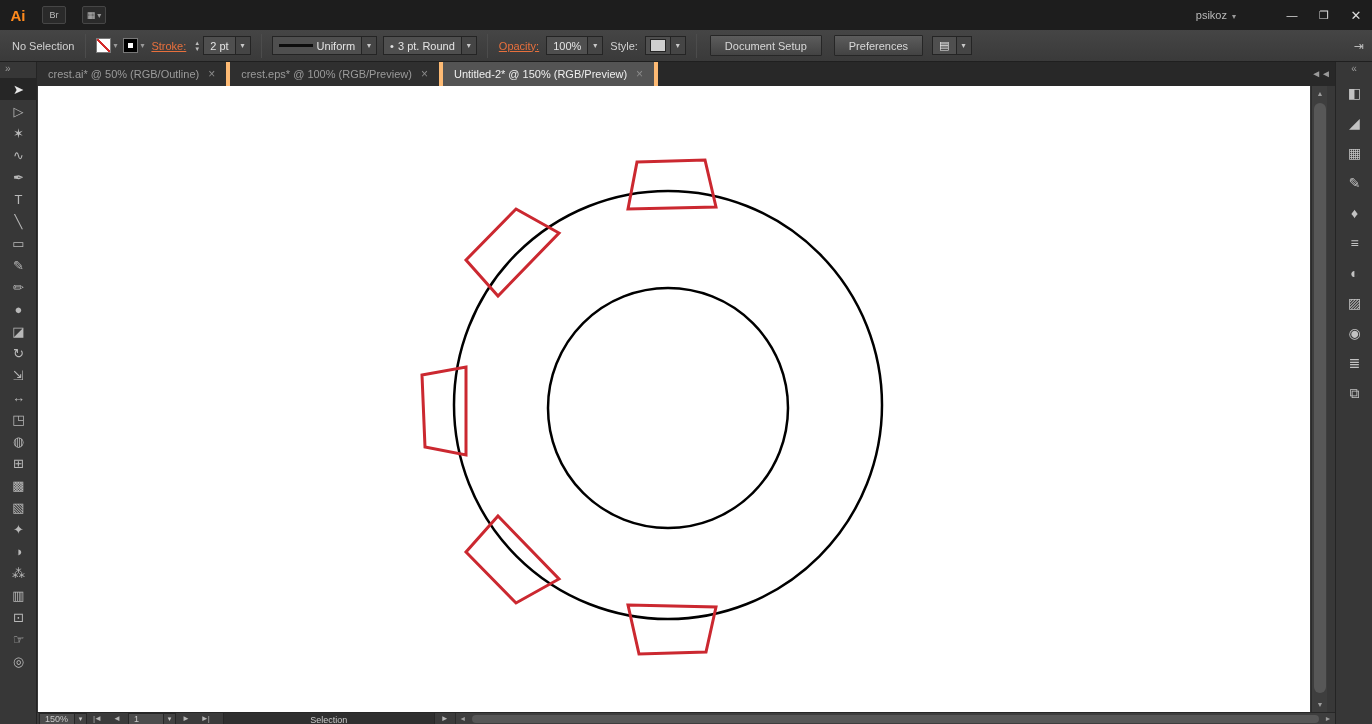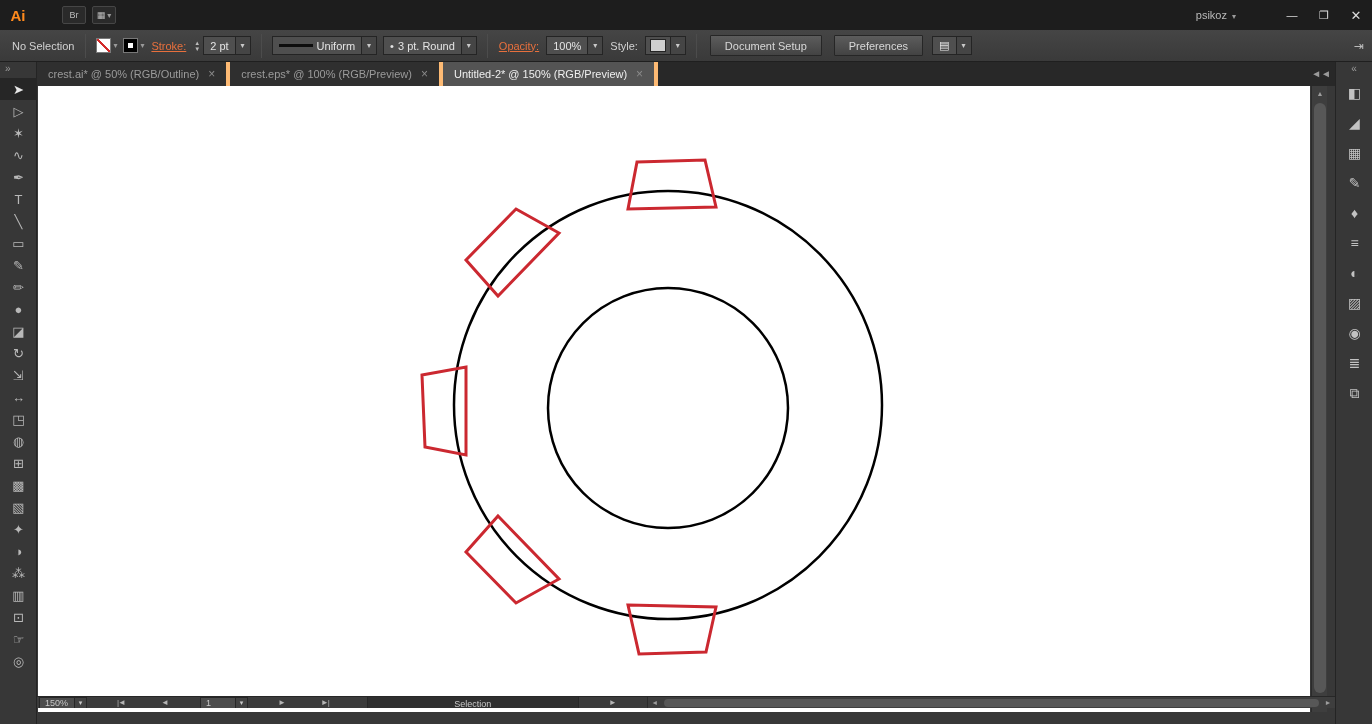--- a/index.html
+++ b/index.html
@@ -5,21 +5,21 @@
   * { margin:0; padding:0; box-sizing:border-box; }
   body { font-family: "Liberation Sans", "DejaVu Sans", sans-serif; background:#222; }
   #app { position:relative; width:1372px; height:724px; background:#383838; overflow:hidden; }
 
   
   .titlebar { position:absolute; left:0; top:0; width:100%; height:30px; background:#1d1d1d;
     display:flex; align-items:center; }
   .logo { width:36px; text-align:center; color:#ff8a1d; font-weight:bold; font-size:15px; }
   .menus { display:flex; align-items:center; }
   .menu-item { padding:0 9px; font-size:12px; color:#c6c6c6; cursor:default; line-height:30px; }
-  .tb-icons { display:flex; align-items:flex-start; margin-left:26px; gap:6px; }
+  .tb-icons { display:flex; align-items:flex-start; margin-left:6px; gap:16px; }
   .tb-btn { display:inline-flex; align-items:center; justify-content:center; min-width:24px; height:18px;
     background:#2a2a2a; border:1px solid #464646; border-radius:2px; color:#bdbdbd; font-size:9px; padding:0 3px; gap:2px;}
   .tb-right { margin-left:auto; display:flex; align-items:center; }
   .user { font-size:11px; color:#b9b9b9; margin-right:40px; display:flex; gap:5px; align-items:flex-end;}
   .dd { font-size:8px; color:#9a9a9a; }
   .winbtn { width:32px; height:22px; display:flex; align-items:center; justify-content:center;
     color:#dcdcdc; font-size:11px; }
   .winbtn.close { font-size:13px; }
 
   
@@ -74,22 +74,22 @@
   .canvas { position:absolute; left:38px; top:86px; width:1272px; height:626px; background:#ffffff; }
   .canvas svg { display:block; }
   .vscroll { position:absolute; left:1311px; top:86px; width:16px; height:626px; background:#3e3e3e;
     border-left:1px solid #2b2b2b; }
   .vs-arrow { position:absolute; left:0; width:16px; height:15px; display:flex; align-items:center;
     justify-content:center; color:#9d9d9d; font-size:7px; }
   .vs-up { top:0; } .vs-down { bottom:0; }
   .vs-thumb { position:absolute; left:2px; width:12px; top:17px; height:590px; background:#575757; border-radius:6px; }
 
   
-  .statusbar { position:absolute; left:37px; top:696px; width:1298px; height:12px; background:#3b3b3b;
-    border-top:1px solid #272727; display:flex; align-items:center; font-size:9px; color:#c9c9c9; overflow:hidden;gap:24px; }
+  .statusbar { position:absolute; left:37px; top:712px; width:1298px; height:12px; background:#3b3b3b;
+    border-top:1px solid #272727; display:flex; align-items:center; font-size:9px; color:#c9c9c9; overflow:hidden; }
   .sb-combo { display:inline-flex; align-items:center; height:12px; background:#4c4c4c; border:1px solid #272727; margin-left:2px;}
   .sb-combo .v { padding:0 5px; min-width:34px; }
   .sb-combo .d { width:12px; align-self:stretch; background:#424242; border-left:1px solid #272727;
     display:flex; align-items:center; justify-content:center; font-size:7px; }
   .sb-nav { padding:0 6px; color:#b5b5b5; font-size:8px; letter-spacing:-1px; }
   .sb-status { width:212px; height:12px; background:#2f2f2f; border-left:1px solid #272727;
     border-right:1px solid #272727; display:flex; align-items:flex-end; justify-content:center; margin-left:8px; }
   .sb-fly { padding:0 6px; font-size:8px; color:#b5b5b5; }
   .hscroll { flex:1; position:relative; height:12px; background:#3e3e3e; border-left:1px solid #2b2b2b; }
   .hs-arrow { position:absolute; top:0; height:12px; width:14px; display:flex; align-items:center;

